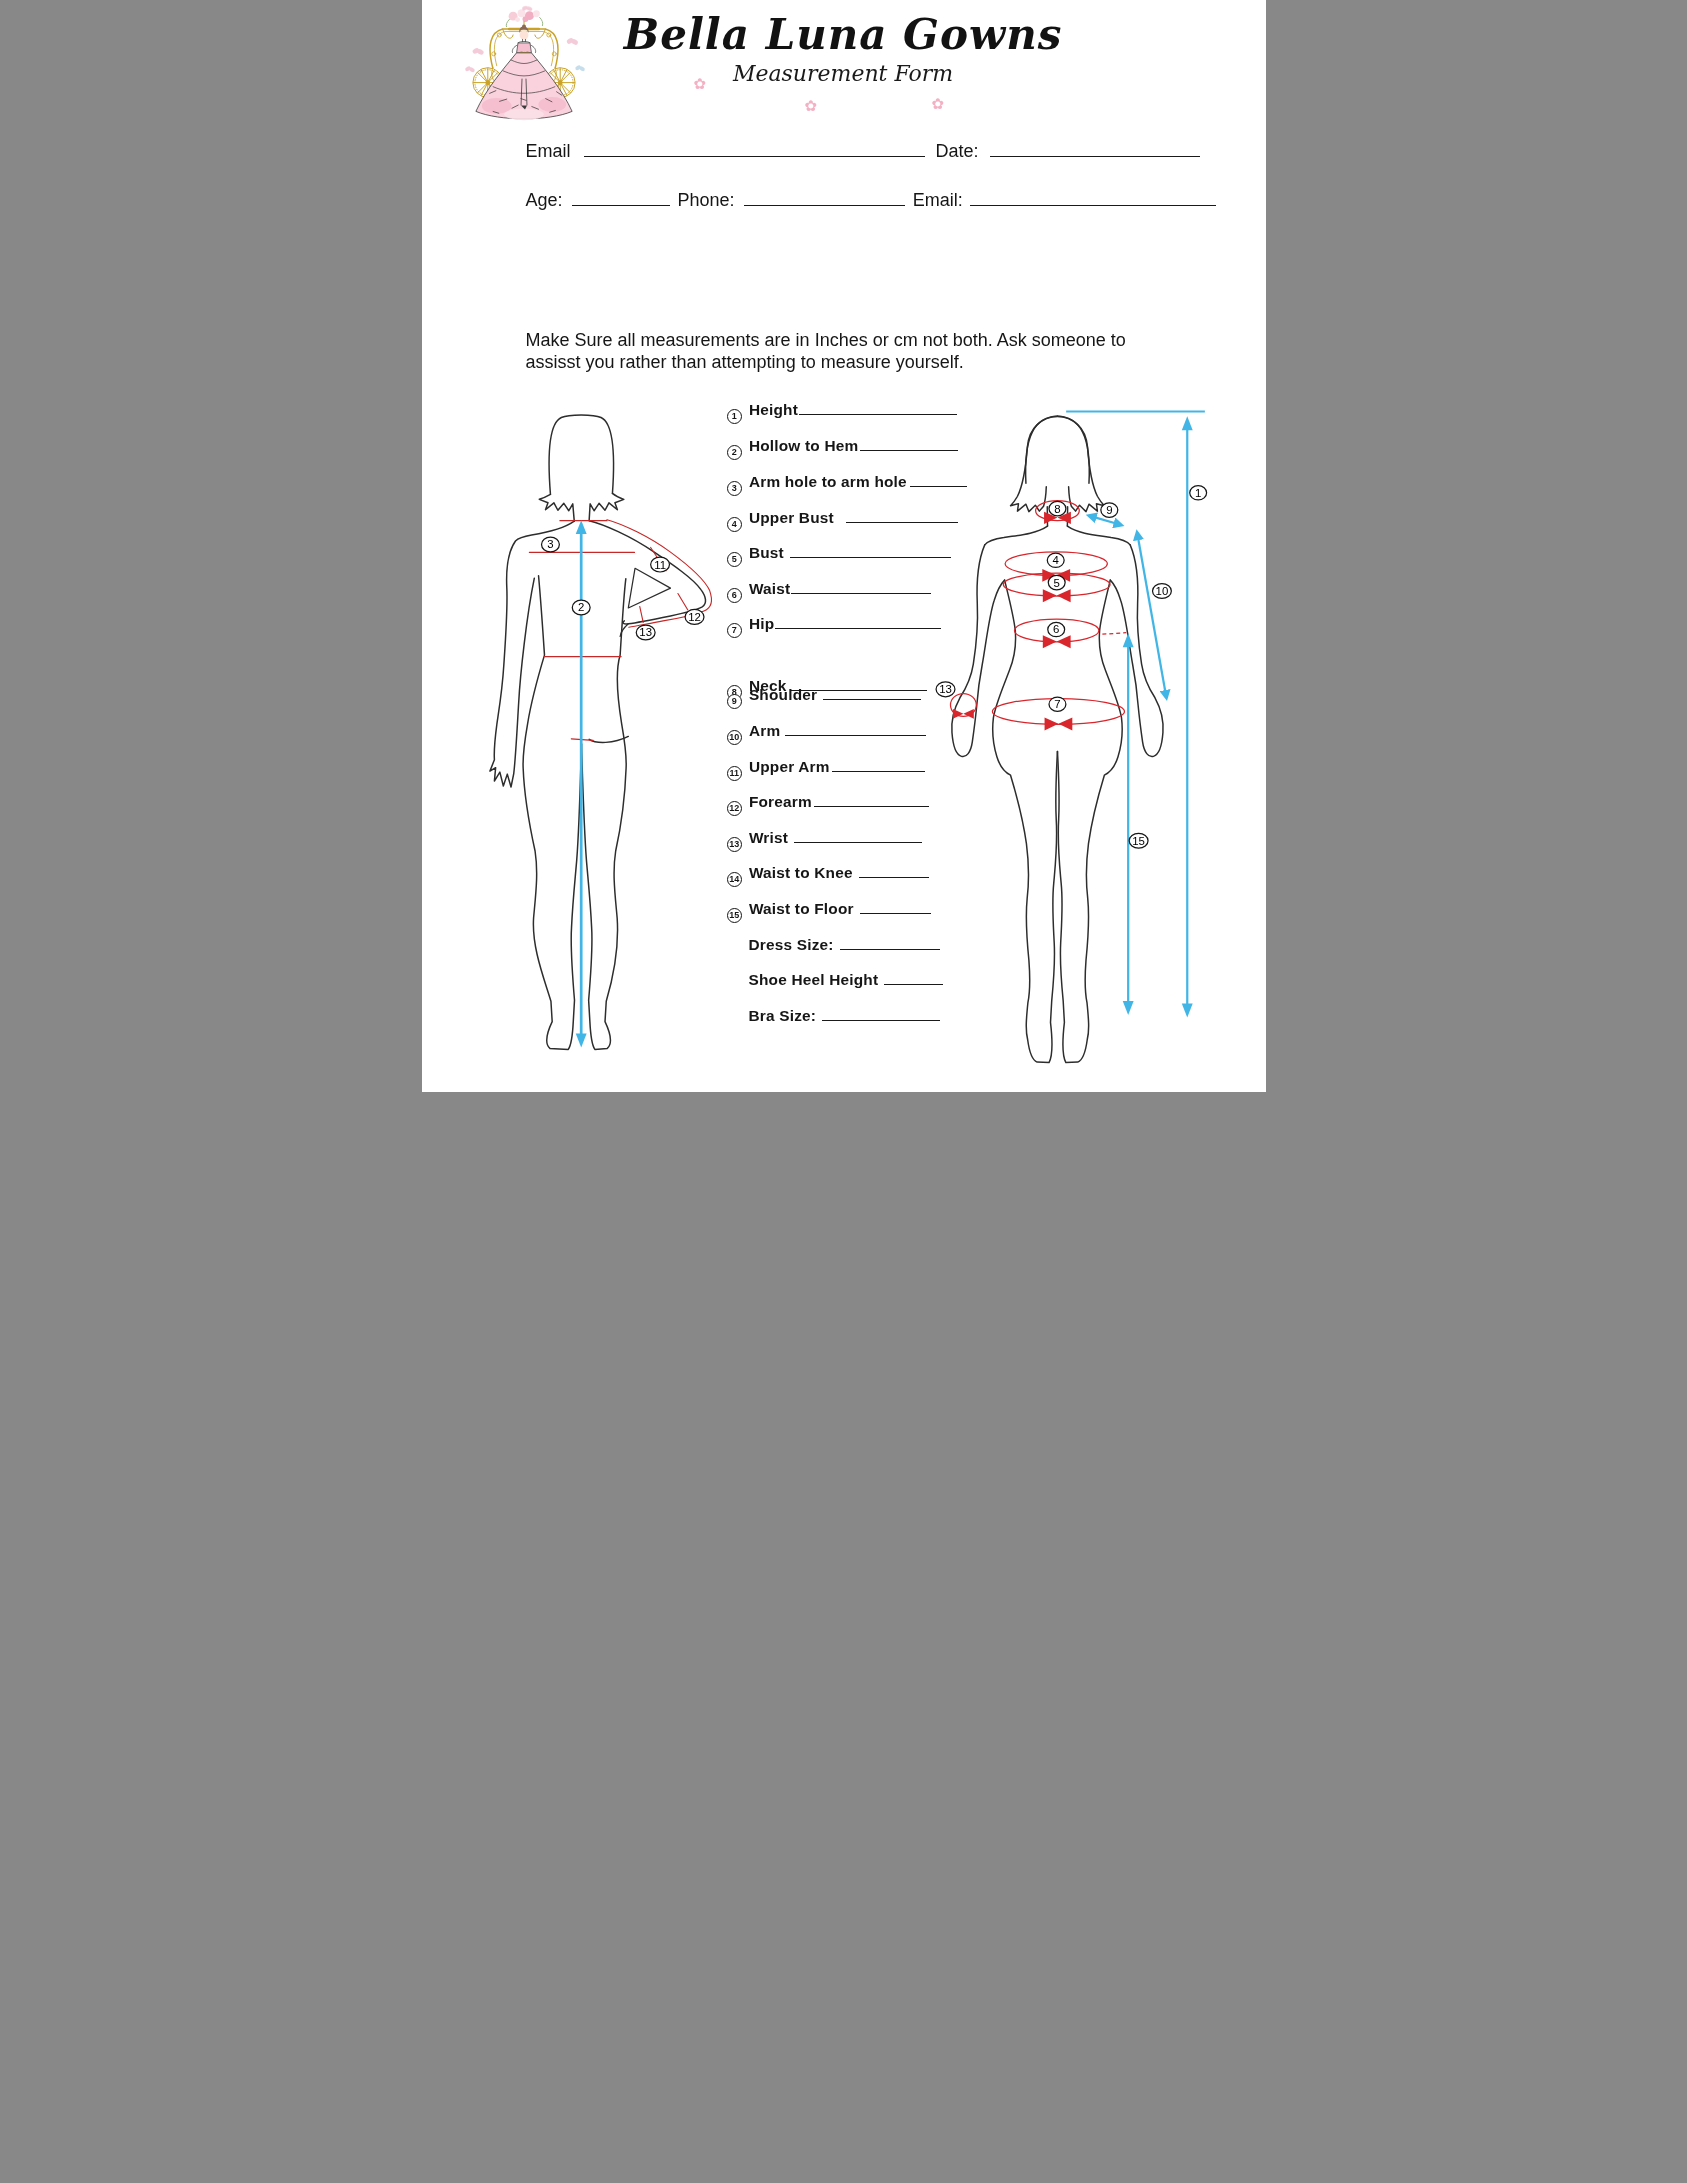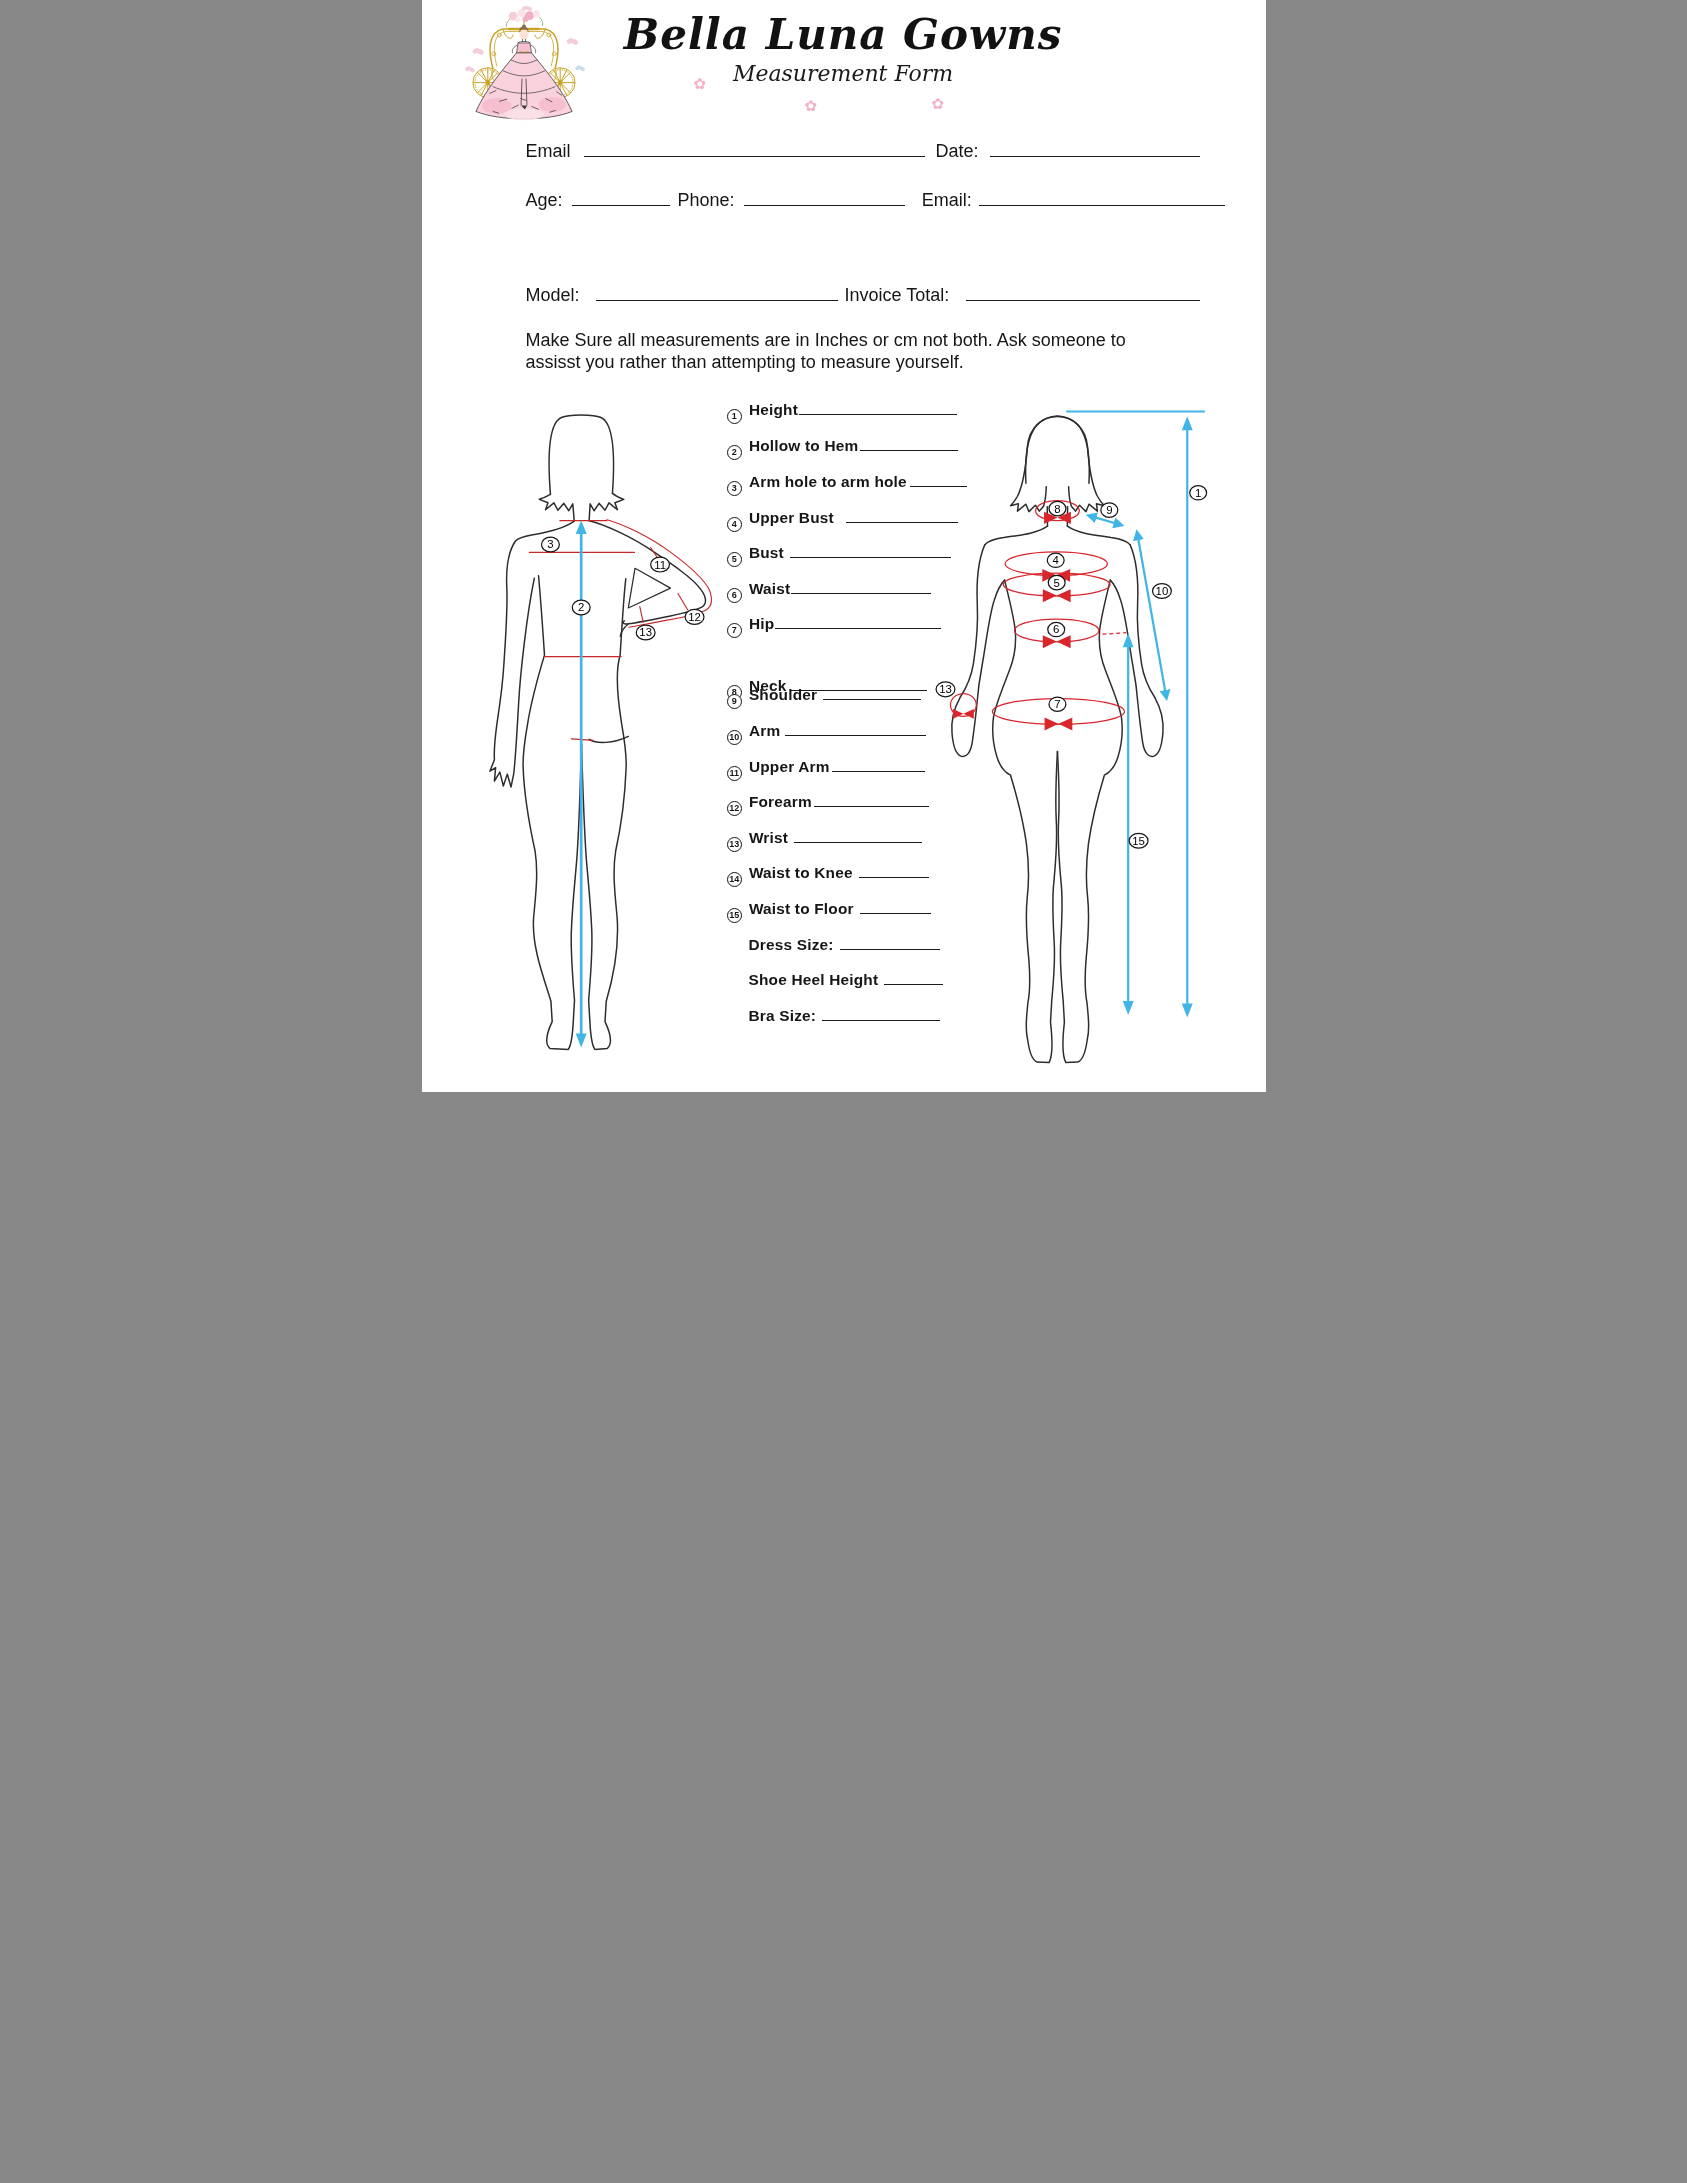--- a/index.html
+++ b/index.html
@@ -115,31 +115,25 @@
     <span class="fl" style="width:341px;margin-left:8px"></span>
     <span style="margin-left:6px">Date:</span>
     <span class="fl" style="width:210px;margin-left:6px"></span>
   </div>
 
   <div class="frow" style="top:188px">
     <span>Age:</span>
     <span class="fl" style="width:98px;margin-left:4px"></span>
     <span style="margin-left:3px">Phone:</span>
     <span class="fl" style="width:161px;margin-left:4px"></span>
-    <span style="margin-left:12px">Email:</span>
+    <span style="margin-left:3px">Email:</span>
     <span class="fl" style="width:246px;margin-left:2px"></span>
   </div>
 
 
-  <div class="frow" style="top:283px">
-    <span>Model:</span>
-    <span class="fl" style="width:242px;margin-left:11px"></span>
-    <span style="margin-left:2px">Invoice Total:</span>
-    <span class="fl" style="width:234px;margin-left:12px"></span>
-  </div>
 
   <div class="note" style="top:329px">Make Sure all measurements are in Inches or cm not both. Ask someone to</div>
   <div class="note" style="top:351px">assisst you rather than attempting to measure yourself.</div>
 
   <div class="mrow" style="top:399px">
     <span class="mnum">1</span><span class="mlabel">Height</span><span class="fl" style="width:158px;margin-left:1px"></span>
   </div>
   <div class="mrow" style="top:435px">
     <span class="mnum">2</span><span class="mlabel">Hollow to Hem</span><span class="fl" style="width:98px;margin-left:2px"></span>
   </div>

